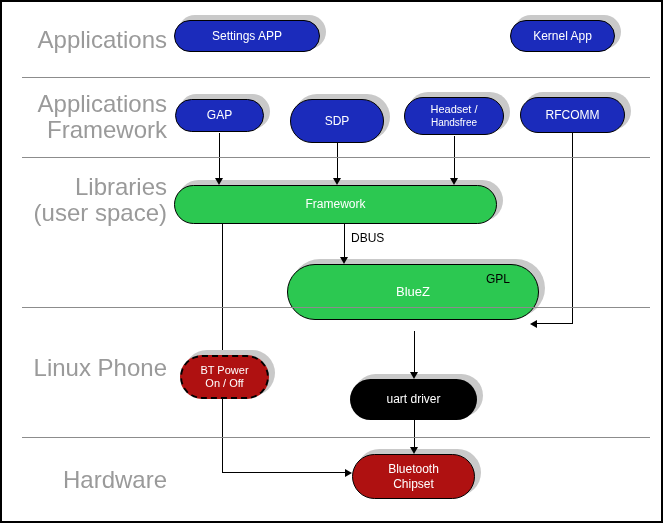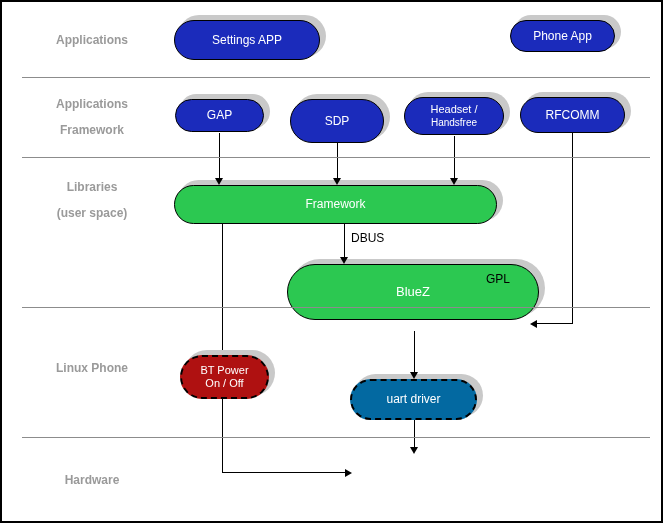--- a/index.html
+++ b/index.html
@@ -1,20 +1,20 @@
 <!DOCTYPE html>
 <html><head>
 <meta charset="utf-8">
 <style>
   html,body{margin:0;padding:0;background:#fff;font-family:"Liberation Sans",sans-serif;}
   .canvas{position:relative;width:663px;height:523px;border:2px solid #000;box-sizing:border-box;background:#fff;overflow:hidden;}
 
   
-  .lbl{position:absolute;left:15px;width:150px;text-align:center;color:#9a9a9a;
-       font-size:12px;line-height:26px;z-index:0;white-space:nowrap;font-weight:bold;}
+  .lbl{position:absolute;left:15px;width:150px;text-align:right;color:#9a9a9a;
+       font-size:24px;line-height:26px;z-index:0;white-space:nowrap;}
 
   
   .divider{position:absolute;left:20px;width:628px;height:1px;background:#8c8c8c;z-index:4;}
 
   
   .pill{position:absolute;border-radius:999px;border:1.5px solid #000;color:#fff;
         display:flex;flex-direction:column;align-items:center;justify-content:center;
         font-size:12px;line-height:1.2;text-align:center;z-index:2;
         box-shadow:5px -4px 0 1px #c9c9c9;box-sizing:border-box;}
   .pill.dashed{border:2px dashed #000;}
@@ -80,25 +80,25 @@
   <div class="cline" style="left:570px;top:131px;width:1px;height:191px"></div>
   <div class="cline" style="left:534px;top:321px;width:37px;height:1px"></div>
   <div class="arr left" style="left:528px;top:318px"></div>
 
   <div class="cline" style="left:412px;top:329px;width:1px;height:43px"></div>
   <div class="arr down" style="left:408px;top:370px"></div>
 
   <div class="cline" style="left:412px;top:418px;width:1px;height:29px"></div>
   <div class="arr down" style="left:408px;top:445px"></div>
 
-  <div class="pill" style="left: 172px; top: 18px; width: 146px; height: 40px; background-color: rgb(27, 43, 187);">
+  <div class="pill" style="left: 172px; top: 18px; width: 146px; height: 32px; background-color: rgb(27, 43, 187);">
     <span>Settings APP</span>
   </div>
   <div class="pill" style="left: 508px; top: 18px; width: 105px; height: 32px; background-color: rgb(27, 43, 187);">
-    <span>Phone App</span>
+    <span>Kernel App</span>
   </div>
 
   <div class="pill" style="left: 173px; top: 97px; width: 89px; height: 33px; background-color: rgb(27, 43, 187);">
     <span>GAP</span>
   </div>
   <div class="pill" style="left: 288px; top: 97px; width: 94px; height: 44px; background-color: rgb(27, 43, 187);">
     <span>SDP</span>
   </div>
   <div class="pill" style="left: 402px; top: 95px; width: 100px; height: 38px; background-color: rgb(27, 43, 187);">
     <div class="fs11">Headset /</div>
@@ -113,18 +113,22 @@
   </div>
   <div class="pill fs13" style="left: 285px; top: 262px; width: 252px; height: 56px; background-color: rgb(44, 200, 81);">
     <span class="badge">GPL</span>
     <span>BlueZ</span>
   </div>
 
   <div class="pill dashed" style="left: 178px; top: 353px; width: 89px; height: 44px; background-color: rgb(175, 17, 17);">
     <div class="fs11">BT Power</div>
     <div class="fs11">On / Off</div>
   </div>
-  <div class="pill dashed" style="left: 348px; top: 377px; width: 127px; height: 41px; background-color: #0369a1;">
+  <div class="pill dashed" style="left: 348px; top: 377px; width: 127px; height: 41px; background-color: #000000;">
     <span>uart driver</span>
   </div>
 
+  <div class="pill" style="left: 350px; top: 452px; width: 123px; height: 45px; background-color: rgb(175, 17, 17);">
+    <div>Bluetooth</div>
+    <div>Chipset</div>
+  </div>
 
 </div>
 
 </body></html>

